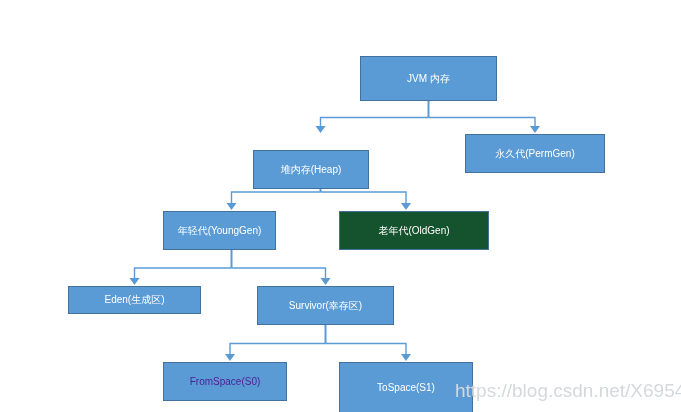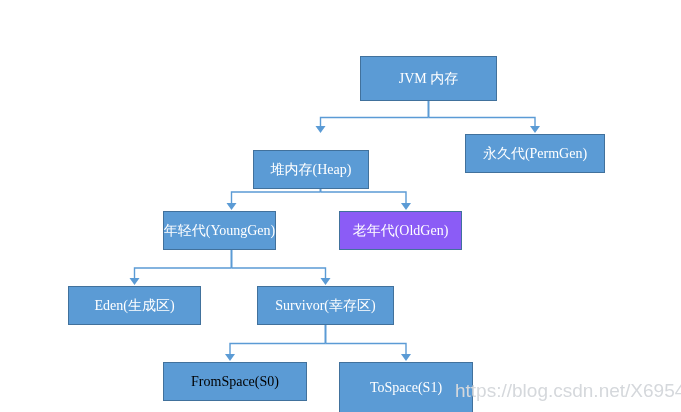--- a/index.html
+++ b/index.html
@@ -24,22 +24,22 @@
   }
   .node {
     position: absolute;
     box-sizing: border-box;
     background: #5B9BD5;
     border: 1px solid #41719C;
     color: #ffffff;
     display: flex;
     align-items: center;
     justify-content: center;
-    font-family: Liberation Serif, serif;
-    font-size: 14px;
+    font-family: Liberation Sans, sans-serif;
+    font-size: 10px;
     letter-spacing: 0px;
     white-space: nowrap;
     z-index: 2;
   }
   .watermark {
     position: absolute;
     color: #d5d8dc;
     font-family: "Liberation Sans", sans-serif;
     font-size: 19px;
     white-space: nowrap;
@@ -80,30 +80,30 @@
     </div>
   <div class="node" style="left: 253px; top: 134px; width: 116px; height: 39px; background: rgb(91, 155, 213); border-color: rgb(65, 113, 156); color: rgb(255, 255, 255); margin-top: 16px;">
       <span>堆内存(Heap)</span>
     </div>
   <div class="node" style="left: 465px; top: 134px; width: 140px; height: 39px; background: rgb(91, 155, 213); border-color: rgb(65, 113, 156); color: rgb(255, 255, 255);">
       <span>永久代(PermGen)</span>
     </div>
   <div class="node" style="left: 163px; top: 211px; width: 113px; height: 39px; background: rgb(91, 155, 213); border-color: rgb(65, 113, 156); color: rgb(255, 255, 255);">
       <span>年轻代(YoungGen)</span>
     </div>
-  <div class="node" style="left: 339px; top: 211px; width: 123px; height: 39px; background: #8b5cf6; border-color: rgb(65, 113, 156); color: rgb(255, 255, 255);">
+  <div class="node" style="left: 339px; top: 211px; width: 150px; height: 39px; background: #14532d; border-color: rgb(65, 113, 156); color: rgb(255, 255, 255);">
       <span>老年代(OldGen)</span>
     </div>
-  <div class="node" style="left: 68px; top: 286px; width: 133px; height: 39px; background: rgb(91, 155, 213); border-color: rgb(65, 113, 156); color: rgb(255, 255, 255);">
+  <div class="node" style="left: 68px; top: 286px; width: 133px; height: 28px; background: rgb(91, 155, 213); border-color: rgb(65, 113, 156); color: rgb(255, 255, 255);">
       <span>Eden(生成区)</span>
     </div>
   <div class="node" style="left: 257px; top: 286px; width: 137px; height: 39px; background: rgb(91, 155, 213); border-color: rgb(65, 113, 156); color: rgb(255, 255, 255); text-align: center;">
       <span>Survivor(幸存区)</span>
     </div>
-  <div class="node" style="left: 163px; top: 362px; width: 144px; height: 39px; background: rgb(91, 155, 213); border-color: rgb(65, 113, 156); color: #000000;">
+  <div class="node" style="left: 163px; top: 362px; width: 124px; height: 39px; background: rgb(91, 155, 213); border-color: rgb(65, 113, 156); color: #4c1d95;">
       <span>FromSpace(S0)</span>
     </div>
   <div class="node" style="left: 339px; top: 362px; width: 134px; height: 51px; background: rgb(91, 155, 213); border-color: rgb(65, 113, 156); color: rgb(255, 255, 255);">
       <span>ToSpace(S1)</span>
     </div>
 
   <div class="watermark" style="left: 455px; top: 380px; color: rgb(213, 216, 220);">https://blog.csdn.net/X6954636</div>
 
 </div>
 

